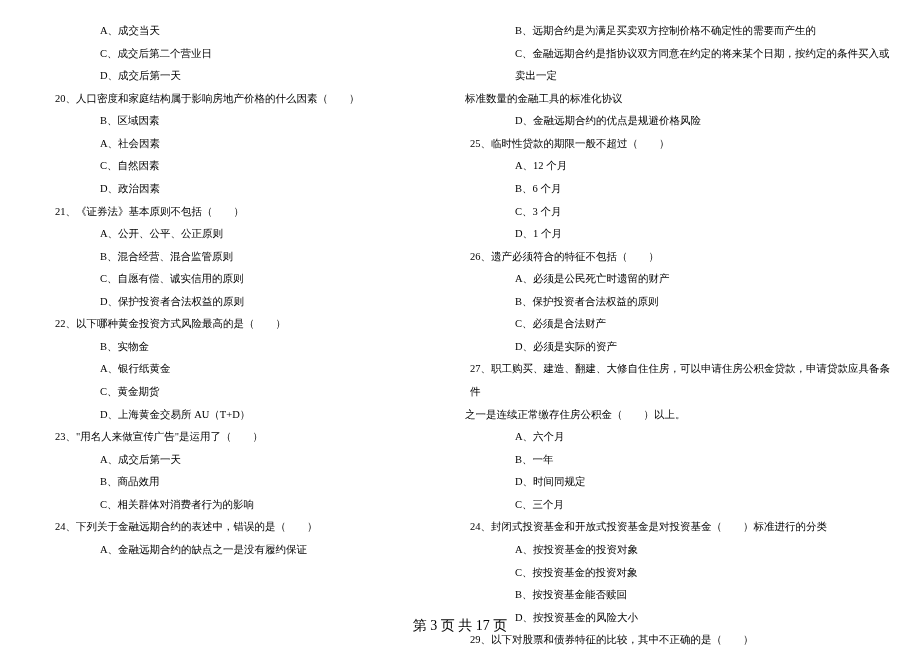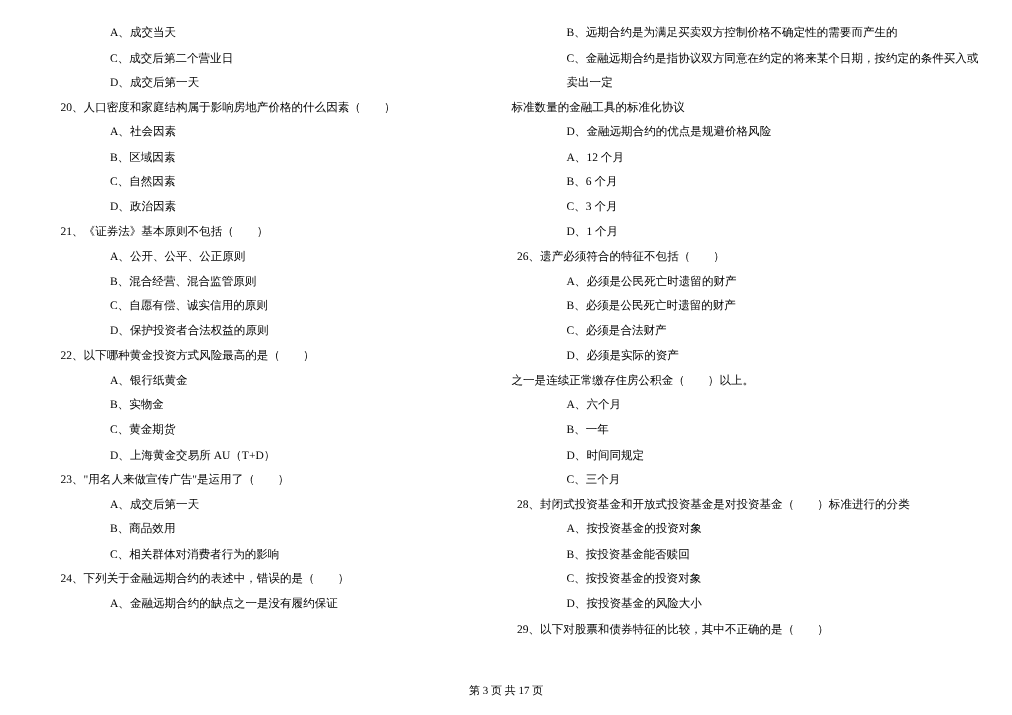--- a/index.html
+++ b/index.html
@@ -42,85 +42,87 @@
     }
     .between-line-right {
       padding-left: 0px;
     }
     .footer {
       position: absolute;
       bottom: 15px;
       left: 0;
       right: 0;
       text-align: center;
-      font-size: 10px;
+      font-size: 14px;
     }
   </style>
 </head>
 <body>
 
 <div class="page-container">
   <div class="column">
     <div class="option-line">A、成交当天</div>
     <div class="option-line">C、成交后第二个营业日</div>
     <div class="option-line">D、成交后第一天</div>
 
     <div class="question-line">20、人口密度和家庭结构属于影响房地产价格的什么因素（　　）</div>
+    <div class="option-line">B、区域因素</div>
     <div class="option-line">A、社会因素</div>
-    <div class="option-line">B、区域因素</div>
     <div class="option-line">C、自然因素</div>
     <div class="option-line">D、政治因素</div>
 
     <div class="question-line">21、《证券法》基本原则不包括（　　）</div>
     <div class="option-line">A、公开、公平、公正原则</div>
     <div class="option-line">B、混合经营、混合监管原则</div>
     <div class="option-line">C、自愿有偿、诚实信用的原则</div>
     <div class="option-line">D、保护投资者合法权益的原则</div>
 
     <div class="question-line">22、以下哪种黄金投资方式风险最高的是（　　）</div>
+    <div class="option-line">B、实物金</div>
     <div class="option-line">A、银行纸黄金</div>
-    <div class="option-line">B、实物金</div>
     <div class="option-line">C、黄金期货</div>
     <div class="option-line">D、上海黄金交易所 AU（T+D）</div>
 
     <div class="question-line">23、"用名人来做宣传广告"是运用了（　　）</div>
     <div class="option-line">A、成交后第一天</div>
     <div class="option-line">B、商品效用</div>
     <div class="option-line">C、相关群体对消费者行为的影响</div>
 
     <div class="question-line">24、下列关于金融远期合约的表述中，错误的是（　　）</div>
     <div class="option-line">A、金融远期合约的缺点之一是没有履约保证</div>
   </div>
 
   <div class="column">
     <div class="option-line-right">B、远期合约是为满足买卖双方控制价格不确定性的需要而产生的</div>
     <div class="option-line-right">C、金融远期合约是指协议双方同意在约定的将来某个日期，按约定的条件买入或卖出一定</div>
     <div class="ext-line">标准数量的金融工具的标准化协议</div>
     <div class="option-line-right">D、金融远期合约的优点是规避价格风险</div>
 
+    <div class="question-line-right">25、临时性贷款的期限一般不超过（　　）</div>
     <div class="option-line-right">A、12 个月</div>
     <div class="option-line-right">B、6 个月</div>
     <div class="option-line-right">C、3 个月</div>
     <div class="option-line-right">D、1 个月</div>
 
     <div class="question-line-right">26、遗产必须符合的特征不包括（　　）</div>
     <div class="option-line-right">A、必须是公民死亡时遗留的财产</div>
-    <div class="option-line-right">B、必须是公民死亡时遗留的财产</div>
+    <div class="option-line-right">B、保护投资者合法权益的原则</div>
     <div class="option-line-right">C、必须是合法财产</div>
     <div class="option-line-right">D、必须是实际的资产</div>
 
+    <div class="question-line-right">27、职工购买、建造、翻建、大修自住住房，可以申请住房公积金贷款，申请贷款应具备条件</div>
     <div class="between-line-right">之一是连续正常缴存住房公积金（　　）以上。</div>
     <div class="option-line-right">A、六个月</div>
     <div class="option-line-right">B、一年</div>
     <div class="option-line-right">D、时间同规定</div>
     <div class="option-line-right">C、三个月</div>
 
-    <div class="question-line-right">28、封闭式投资基金和开放式投资基金是对投资基金（　　）标准进行的分类</div>
+    <div class="question-line-right">24、封闭式投资基金和开放式投资基金是对投资基金（　　）标准进行的分类</div>
     <div class="option-line-right">A、按投资基金的投资对象</div>
+    <div class="option-line-right">C、按投资基金的投资对象</div>
     <div class="option-line-right">B、按投资基金能否赎回</div>
-    <div class="option-line-right">C、按投资基金的投资对象</div>
     <div class="option-line-right">D、按投资基金的风险大小</div>
 
     <div class="question-line-right">29、以下对股票和债券特征的比较，其中不正确的是（　　）</div>
   </div>
 </div>
 
 <div class="footer">第 3 页 共 17 页</div>
 
 </body></html>

